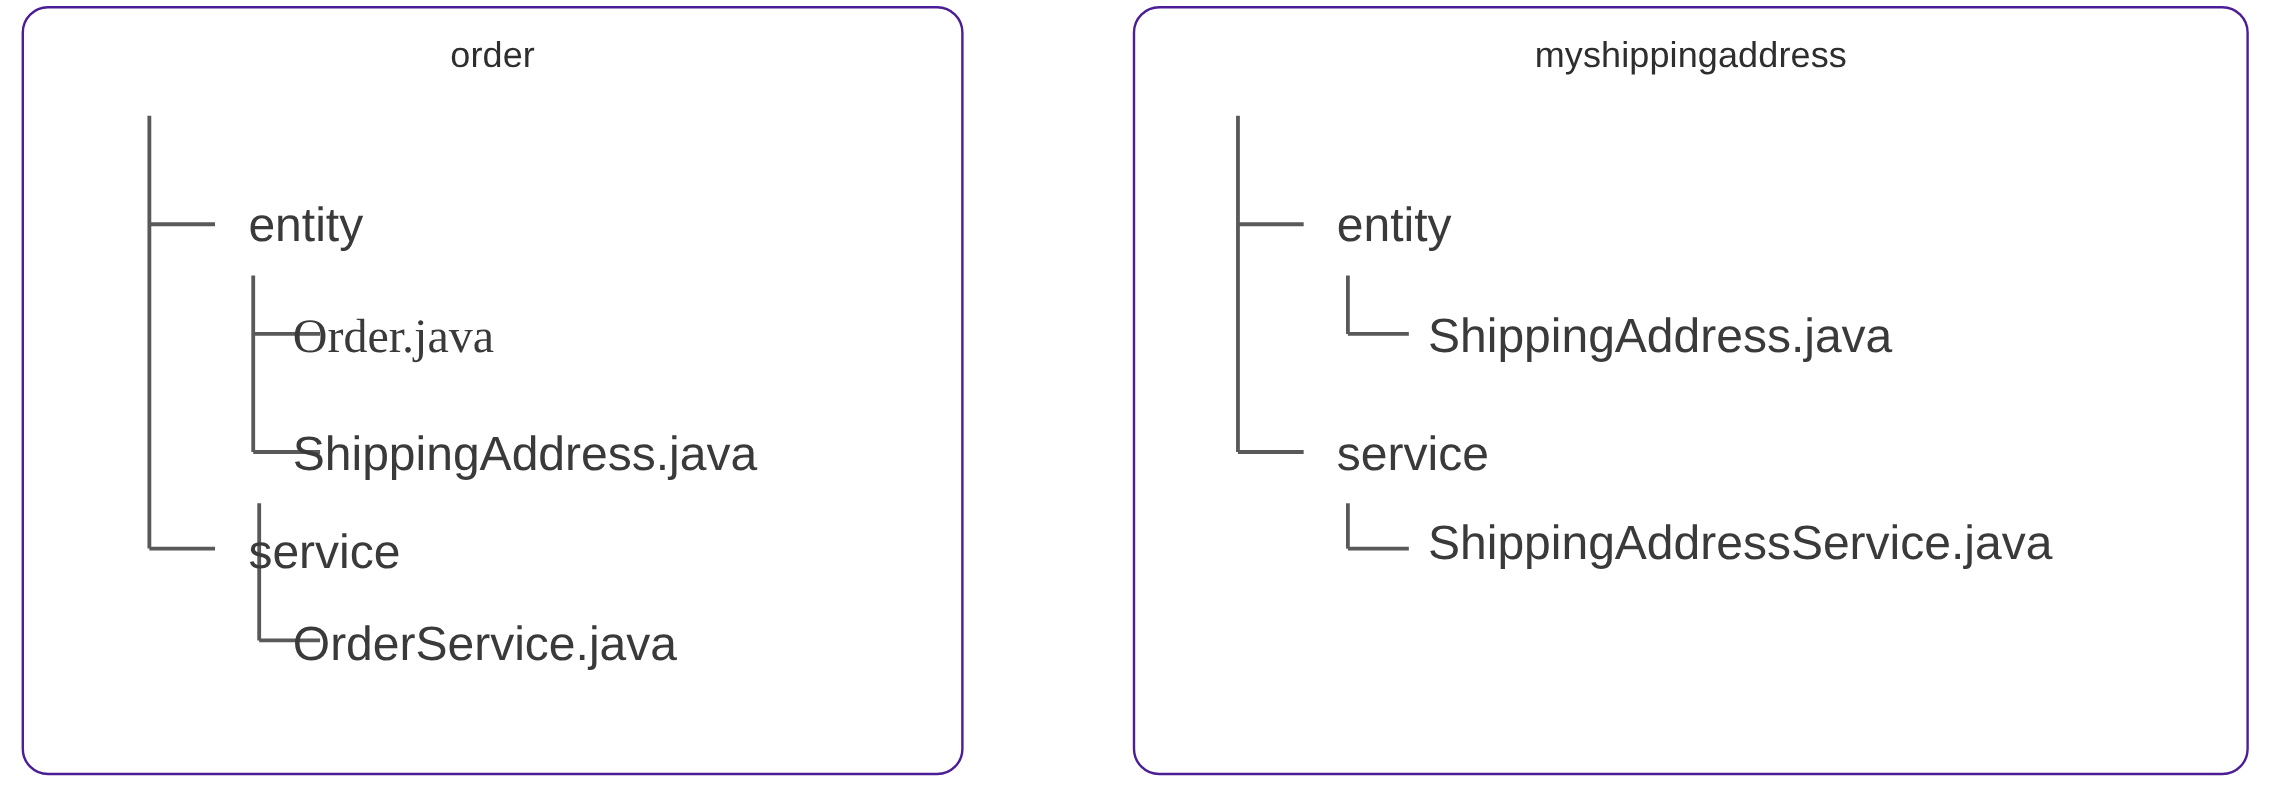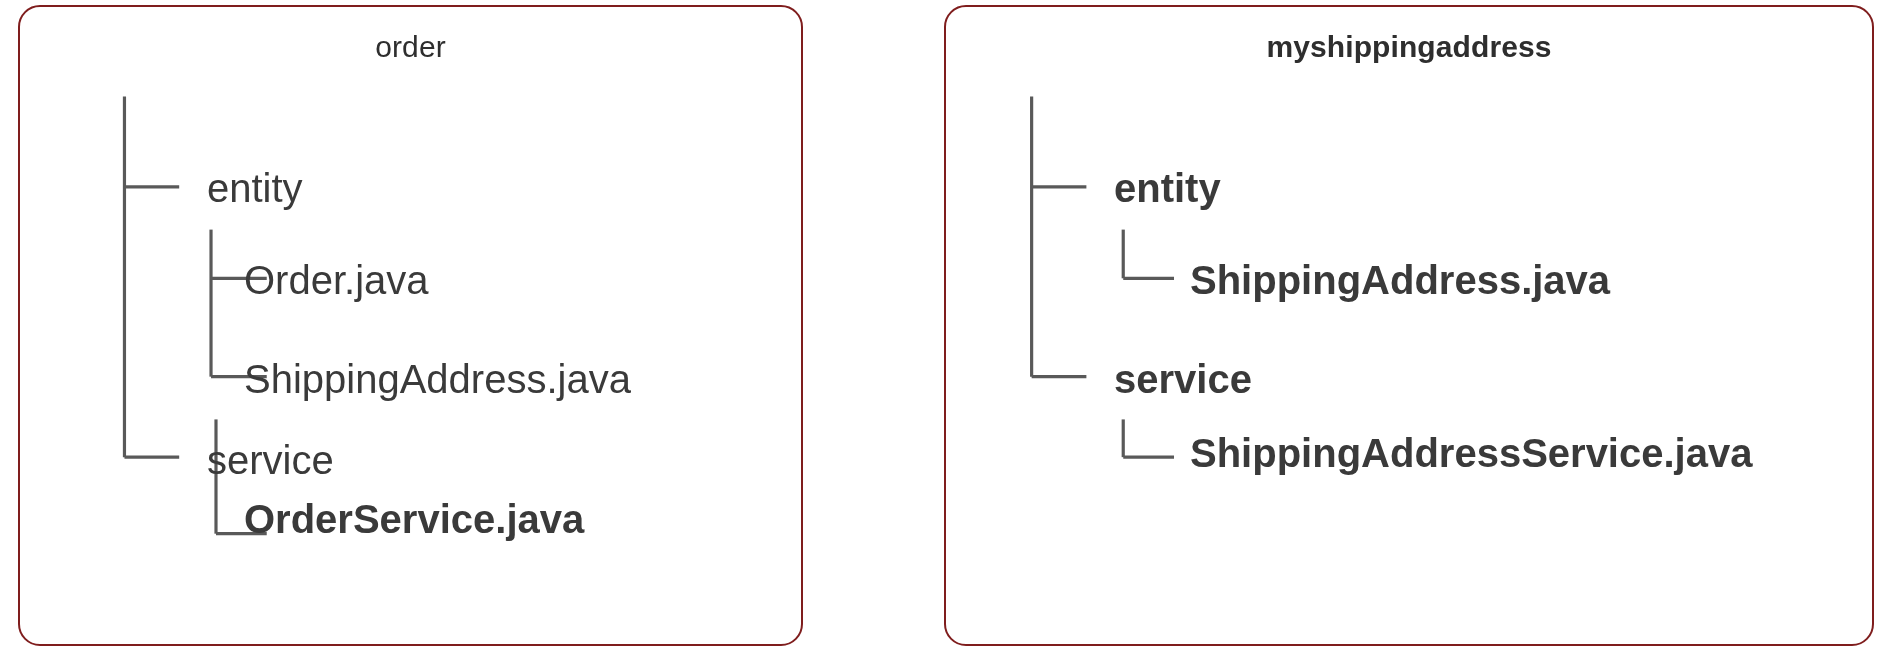--- a/index.html
+++ b/index.html
@@ -15,26 +15,26 @@
   #canvas {
     position: relative;
     width: 1894px;
     height: 662px;
     background: #ffffff;
     overflow: hidden;
   }
   .panel {
     position: absolute;
     box-sizing: border-box;
-    border: 2px solid #7f1d1d;
+    border: 2px solid #4c1d95;
     border-radius: 22px;
     background: #ffffff;
   }
   #panel-left  { left: 18px;  top: 5px; width: 785px; height: 641px; }
-  #panel-right { left: 944px; top: 5px; width: 930px; height: 641px; font-weight: bold; }
+  #panel-right { left: 944px; top: 5px; width: 930px; height: 641px; }
 
   .panel-title {
     position: absolute;
     top: 20px;
     left: 0;
     width: 100%;
     text-align: center;
     font-size: 30px;
     color: #2e2e2e;
     letter-spacing: 0.1px;
@@ -87,27 +87,27 @@
       <line x1="192" y1="224" x2="192" y2="372"></line>
       <line x1="192" y1="273" x2="248" y2="273"></line>
       <line x1="192" y1="372" x2="248" y2="372"></line>
 
       <line x1="197" y1="415" x2="197" y2="530"></line>
       <line x1="197" y1="530" x2="248" y2="530"></line>
     </svg>
 
     <div class="node-label dir" style="left: 187px; top: 181px;">entity</div>
 
-    <div class="node-label file" style="left: 224px; top: 273px;">Order.java</div>
+    <div class="node-label file" style="left: 224px; top: 273px; font-family: Liberation Serif, serif;">Order.java</div>
 
     <div class="node-label file" style="left: 224px; top: 372px;">ShippingAddress.java</div>
 
     <div class="node-label dir" style="left: 187px; top: 453px;">service</div>
 
-    <div class="node-label file" style="left: 224px; top: 512px; font-weight: bold;">OrderService.java</div>
+    <div class="node-label file" style="left: 224px; top: 530px;">OrderService.java</div>
   </div>
 
   <div class="panel" id="panel-right">
 
     <div class="panel-title">myshippingaddress</div>
 
     <svg class="tree-svg" viewBox="0 0 930 641" preserveAspectRatio="none">
 
       <line x1="86" y1="90" x2="86" y2="372"></line>
       <line x1="86" y1="181" x2="141" y2="181"></line>

